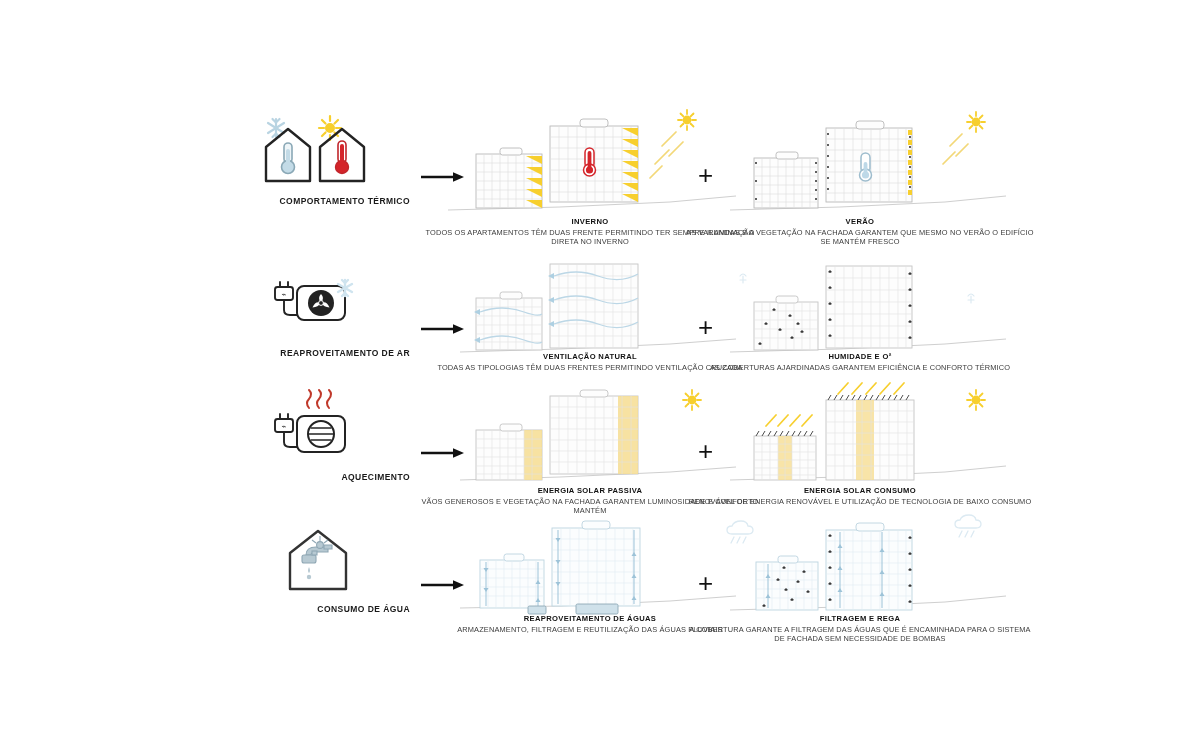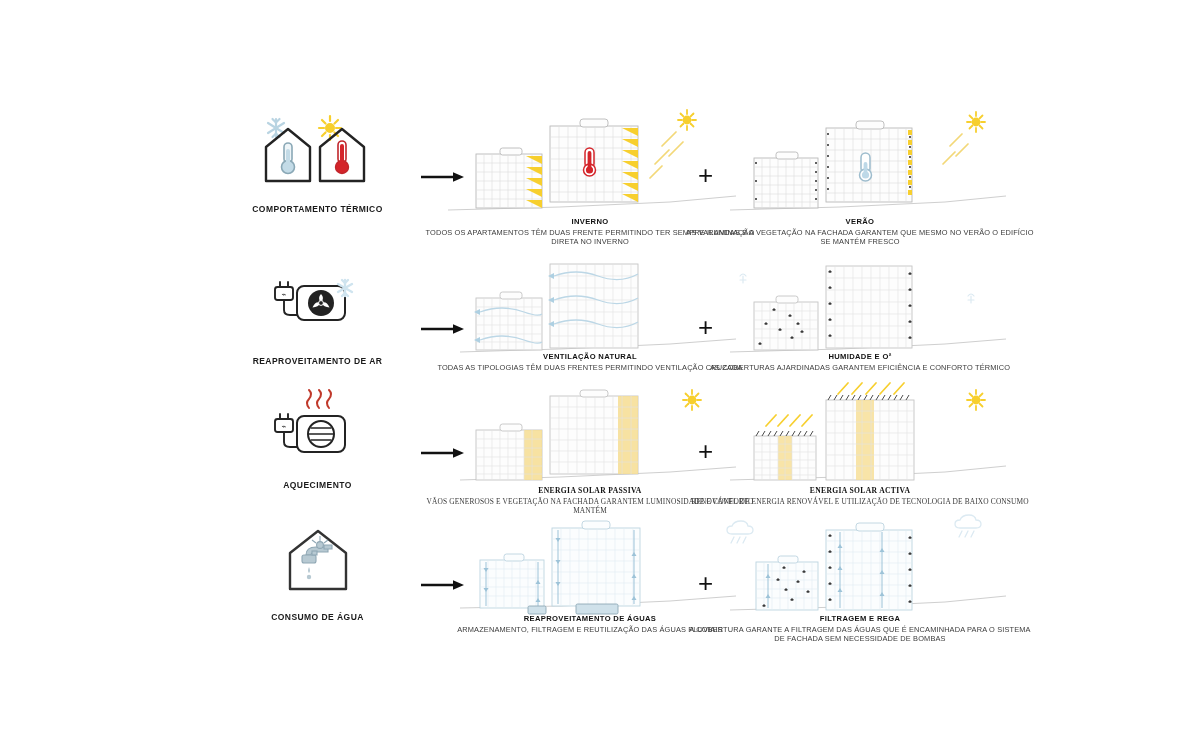--- a/index.html
+++ b/index.html
@@ -33,26 +33,27 @@
     width: 185px;
     text-align: center;
   }
   .cat-icon {
     height: 78px;
     display: flex;
     align-items: center;
     justify-content: center;
   }
   .cat-label {
-    margin-top: 16px;
+    margin-top: 8px;
     font-size: 8.5px;
     font-weight: bold;
     letter-spacing: 0.45px;
     color: #1a1a1a;
     white-space: nowrap;
+    text-align: right;
   }
 
   
   .arrow {
     position: absolute;
     left: 420px; top: 60px;
     width: 46px; height: 14px;
   }
   .plus {
     position: absolute;
@@ -89,21 +90,21 @@
     margin-bottom: 1.5px;
   }
   .caption .c-body {
     font-size: 7.4px;
     line-height: 9.6px;
     letter-spacing: 0.15px;
     color: #3a3a3a;
   }
   .cap-r1 { top: 107px; }
   .cap-r2 { top: 90px; }
-  .cap-r3 { top: 100px; font-family: Liberation Serif, serif; }
+  .cap-r3 { top: 100px; }
   .cap-r4 { top: 96px; }
 </style>
 </head>
 <body>
 
 <div class="sheet">
 
   <div class="row row-1">
 
     <div class="cat">
@@ -736,21 +737,21 @@
               <line x1="271" y1="14" x2="275" y2="14"></line>
             <line x1="259.5" y1="7.5" x2="262.5" y2="10.5"></line>
               <line x1="269.5" y1="17.5" x2="272.5" y2="20.5"></line>
             <line x1="272.5" y1="7.5" x2="269.5" y2="10.5"></line>
               <line x1="262.5" y1="17.5" x2="259.5" y2="20.5"></line>
           </g>
           <circle cx="266" cy="14" r="4.4" fill="#f7cf2e"></circle>
         </svg>
       </div>
       <div class="caption cap-r3">
-        <div class="c-title">ENERGIA SOLAR ACTIVA</div>
+        <div class="c-title">ENERGIA SOLAR CONSUMO</div>
         <div class="c-body">RENOVÁVEL DE ENERGIA RENOVÁVEL E UTILIZAÇÃO DE TECNOLOGIA DE BAIXO CONSUMO</div>
       </div>
     </div>
   </div>
 
   <div class="row row-4">
 
     <div class="cat">
       <div class="cat-icon">
         <svg width="100" height="76" viewBox="0 0 100 76">

